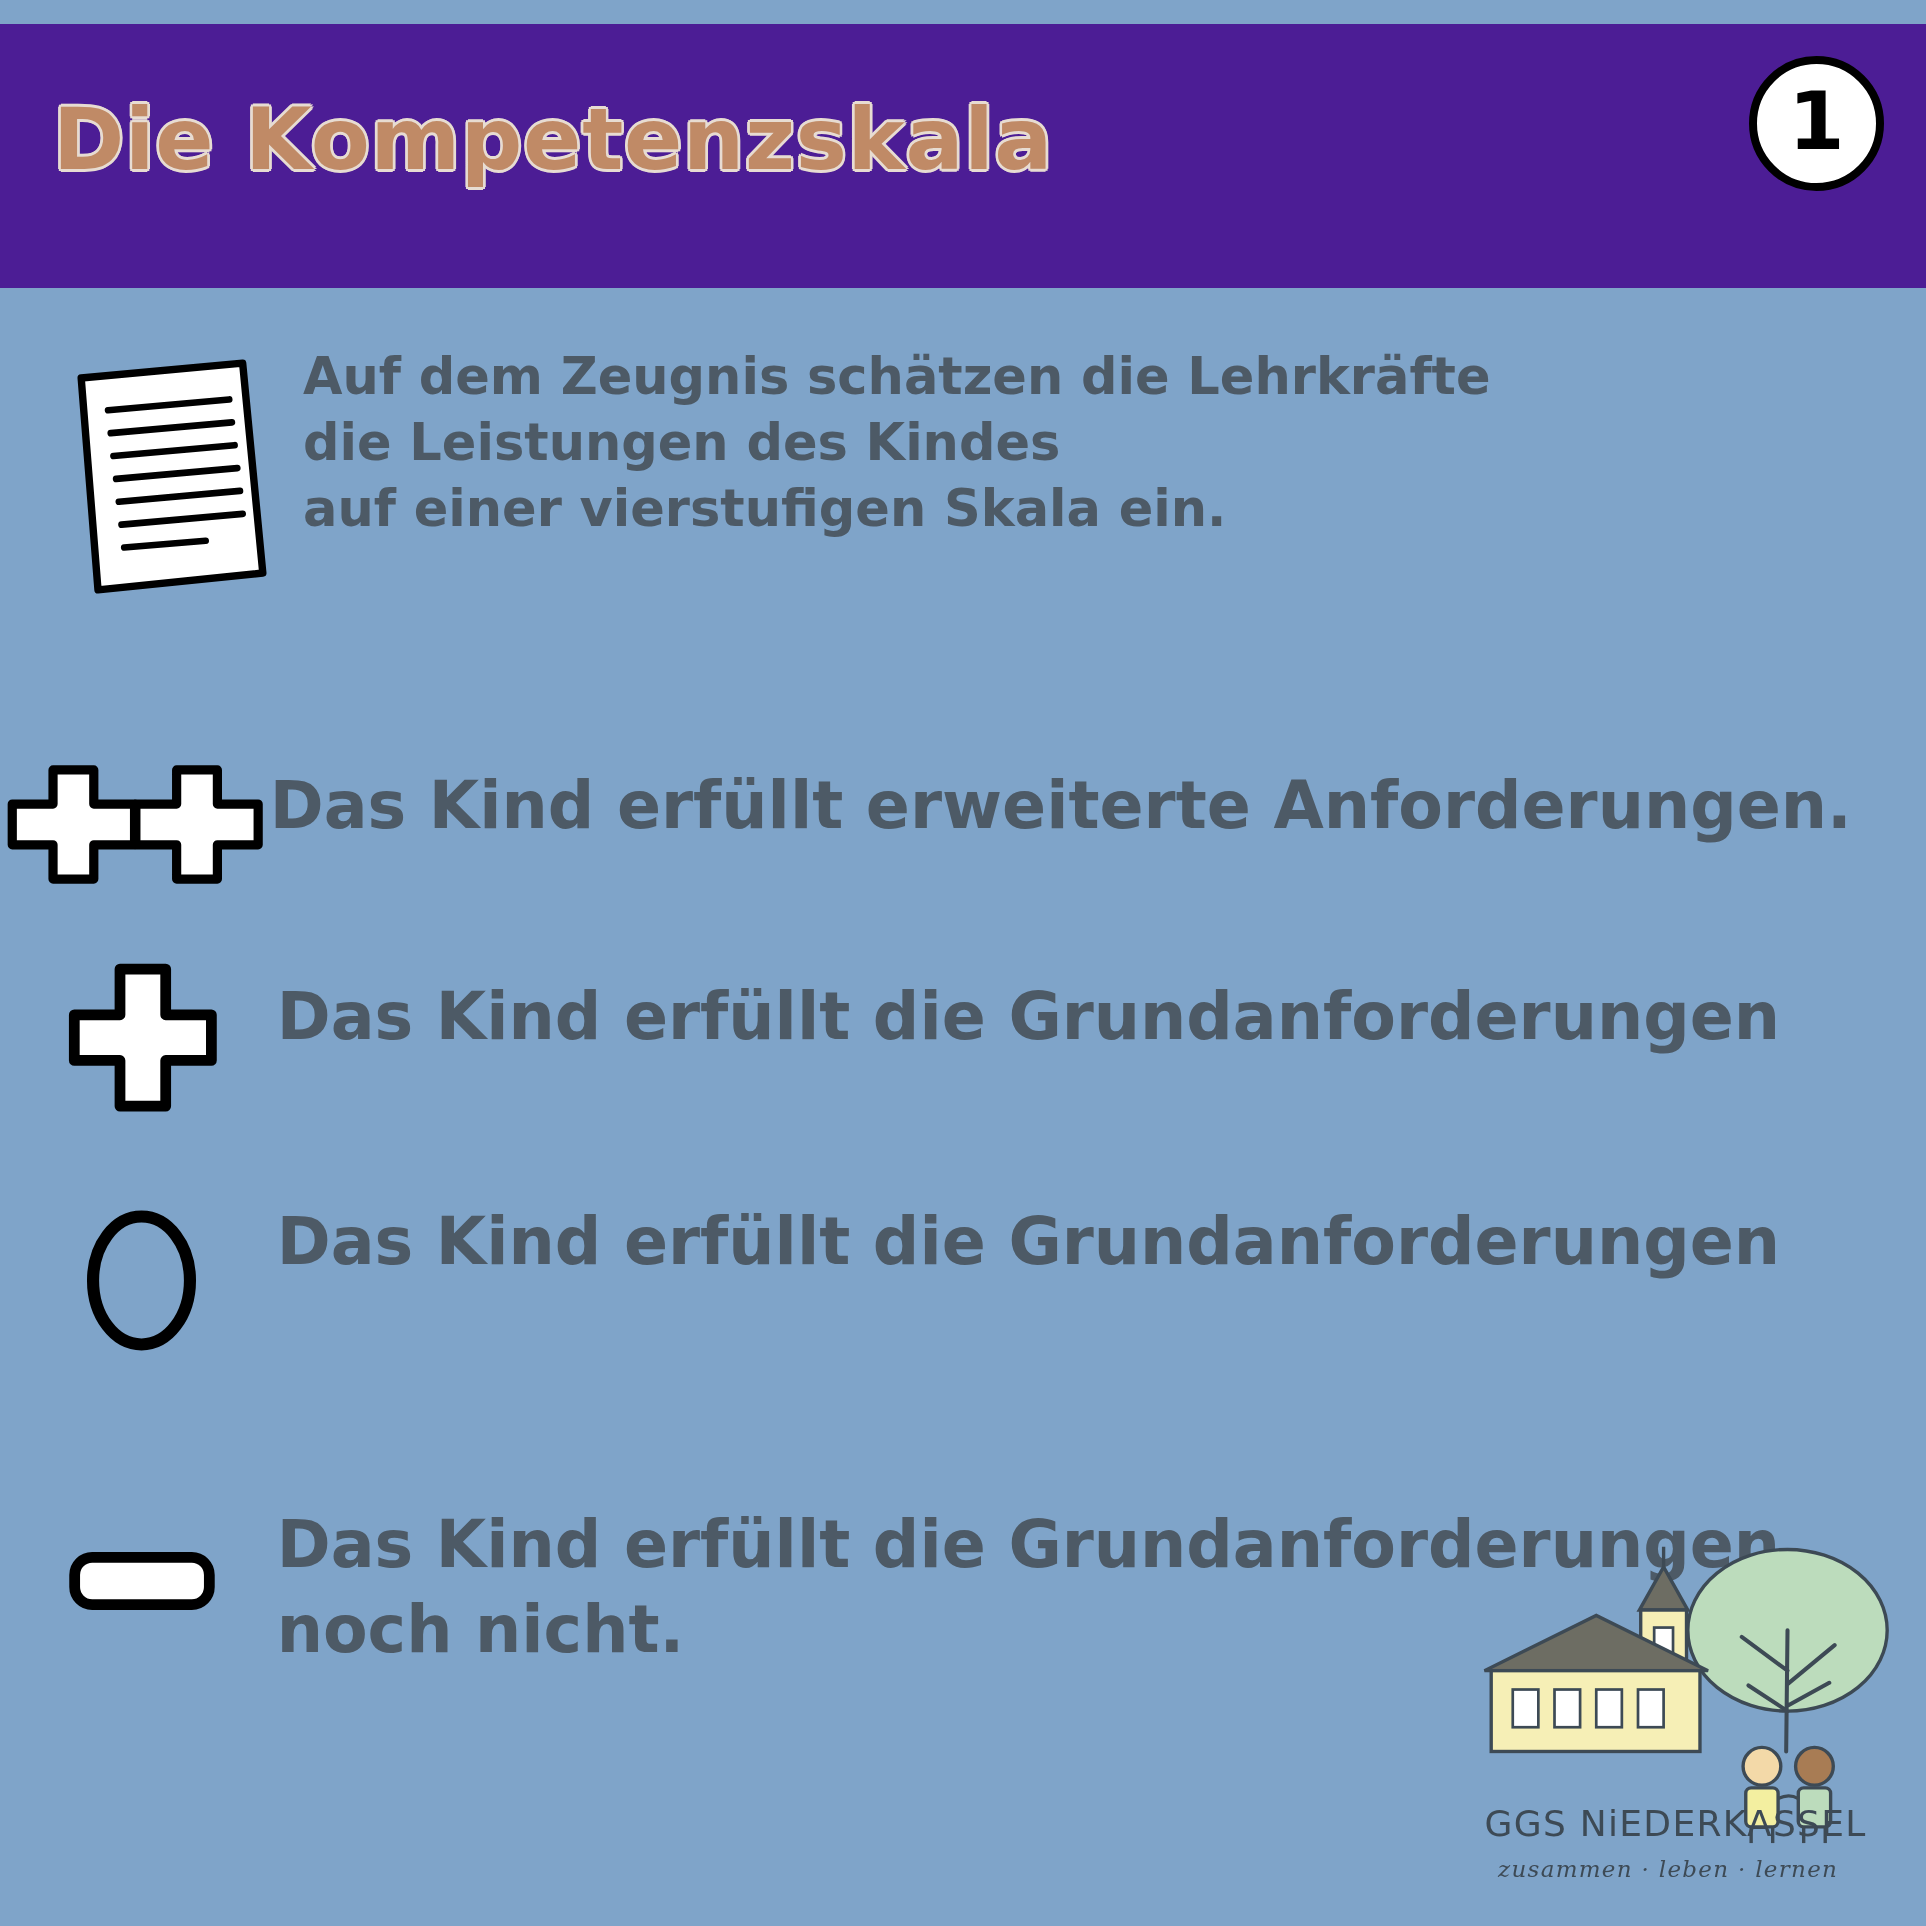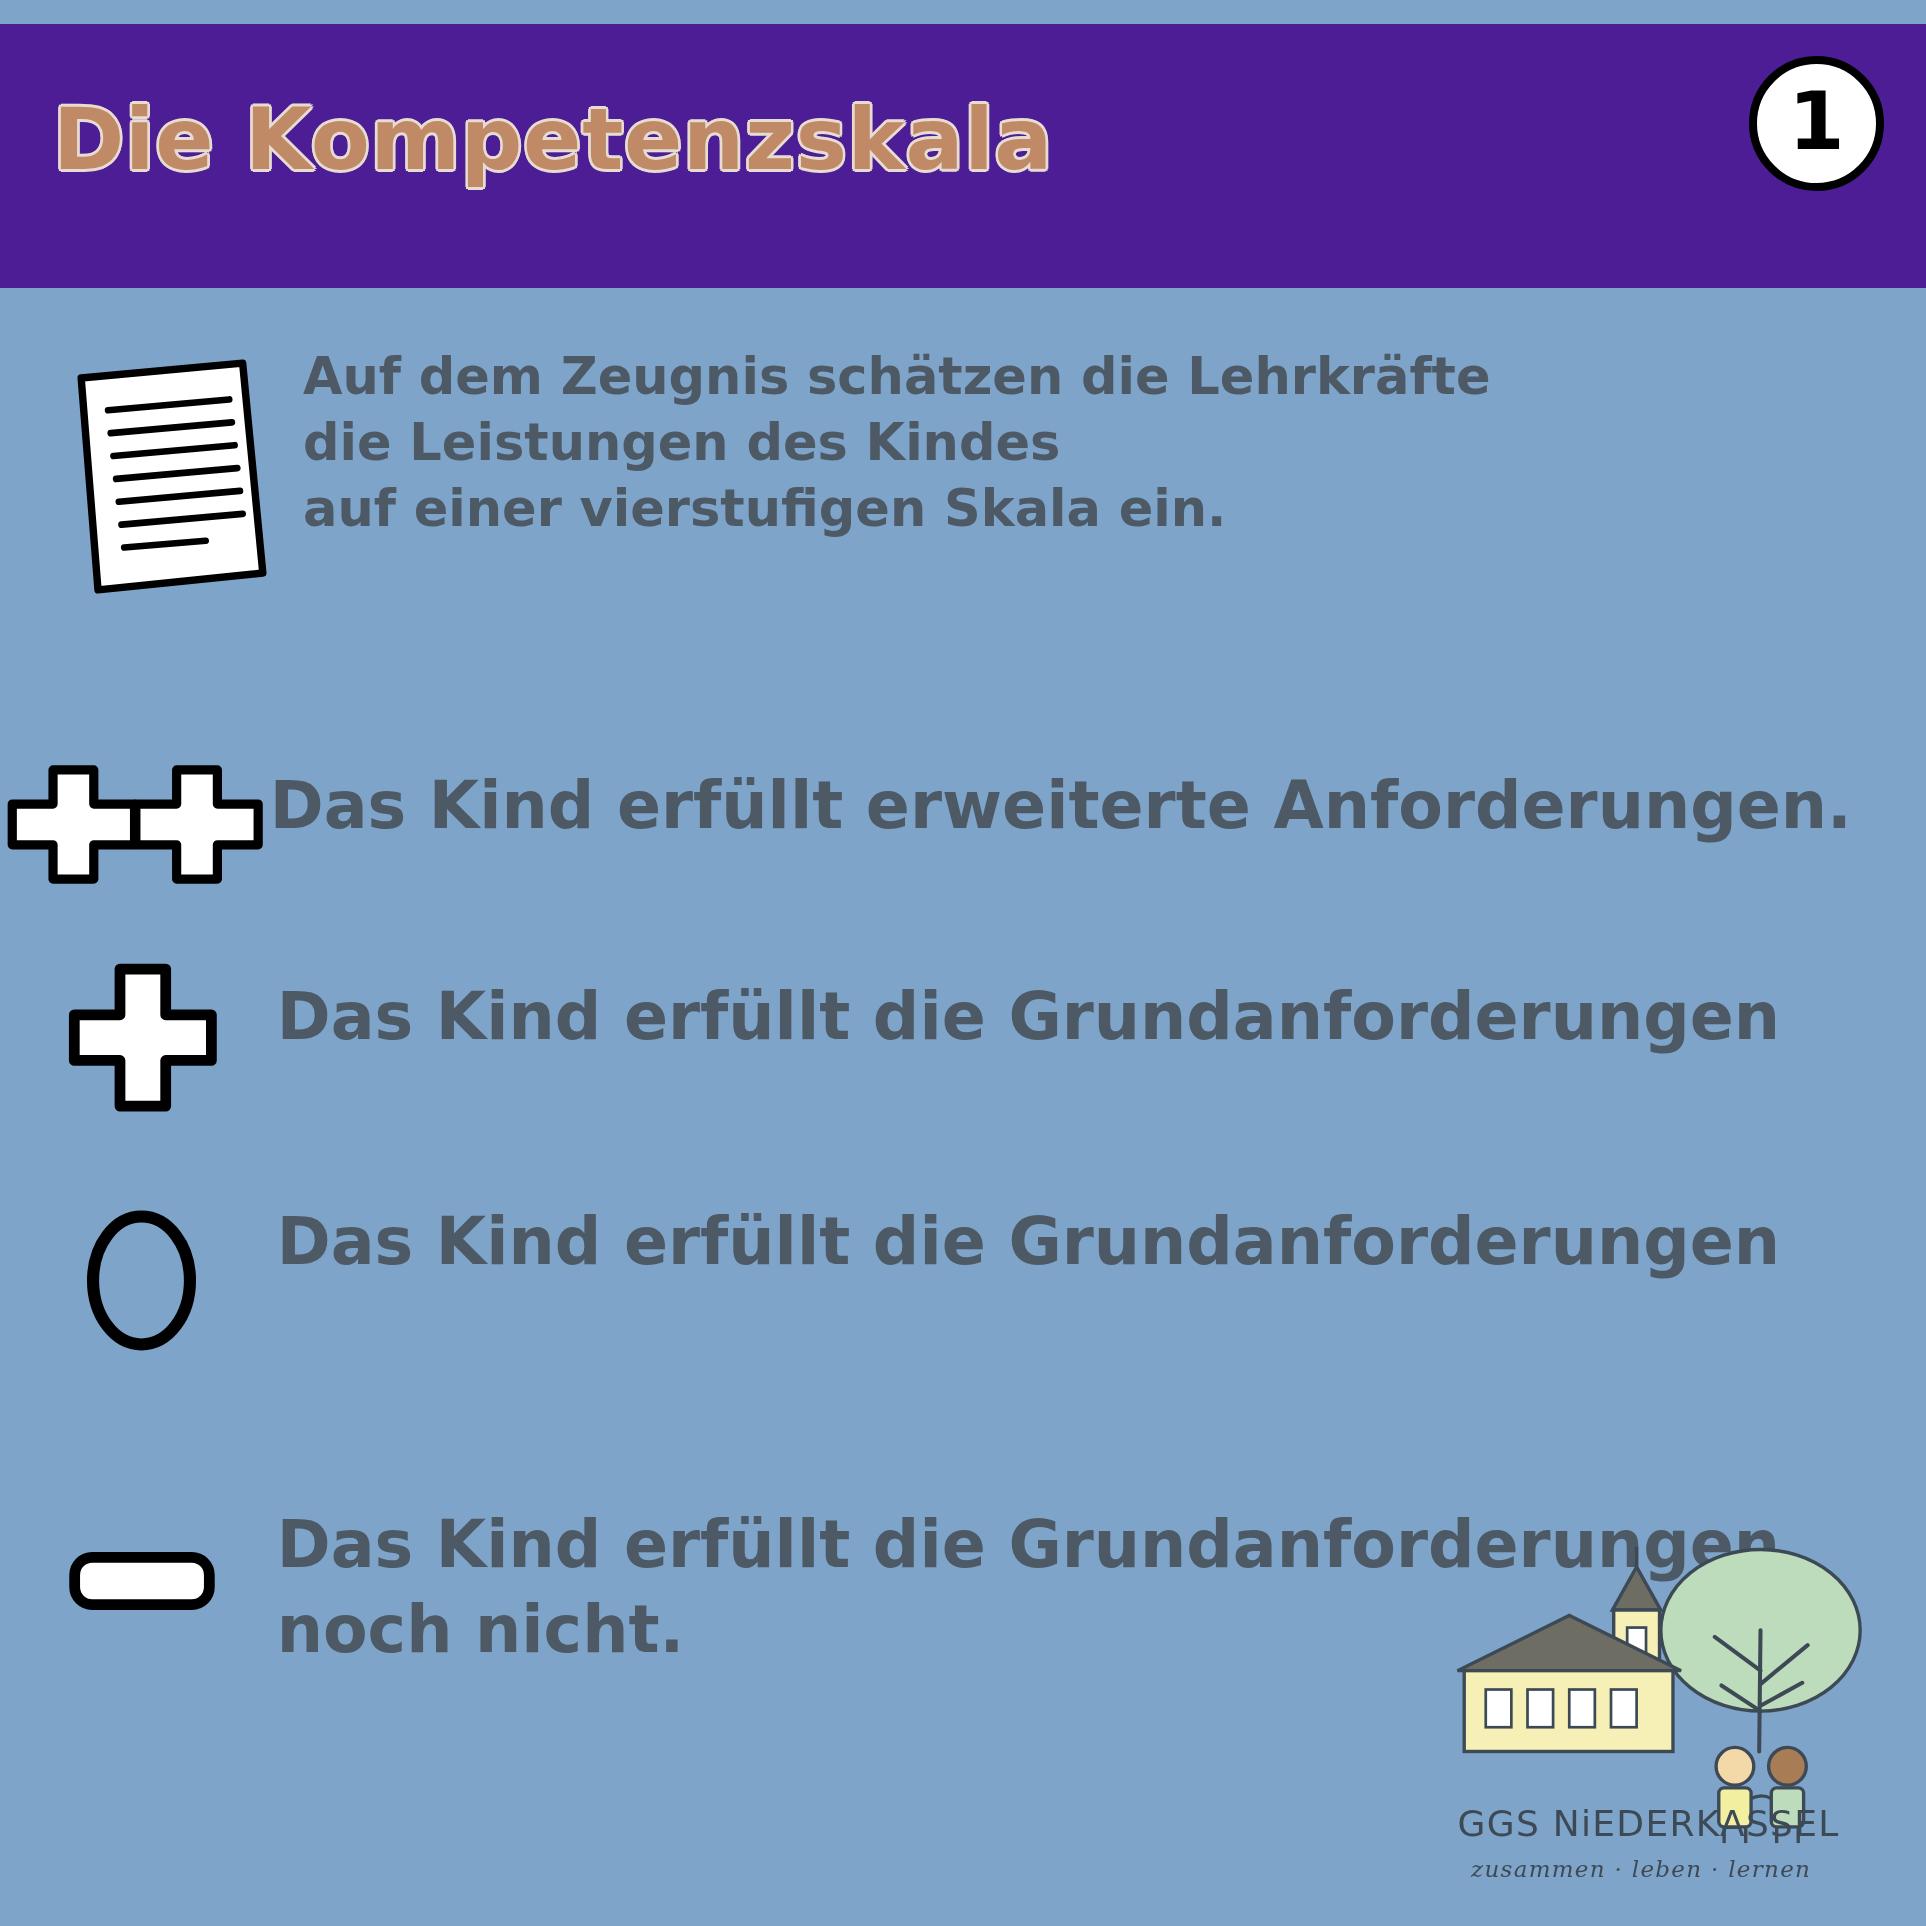--- a/index.html
+++ b/index.html
@@ -120,21 +120,21 @@
   .row-minus    { left: 6.7px;  top: 1503px; width: 1914px; }
   .row-minus .icon-cell { width: 270px; padding-top: 34px; }
   .row-minus .text-cell { padding-top: 0px; }
 
   
   .doc-icon svg, .sign-icon svg { display: block; }
 
   
   .logo {
     position: absolute;
-    right: 51px;
+    right: 24px;
     bottom: 20px;
     width: 431px;
     height: 377px;
   }
   .logo svg { display: block; }
   .logo-name {
     position: absolute;
     left: 13.5px;
     bottom: 62px;
     font-size: 36px;

